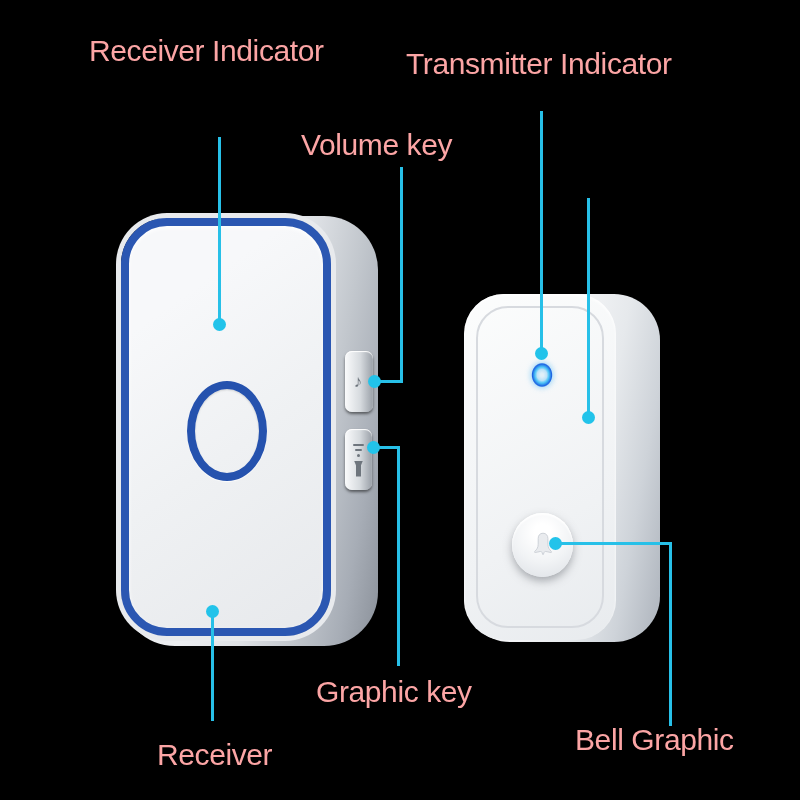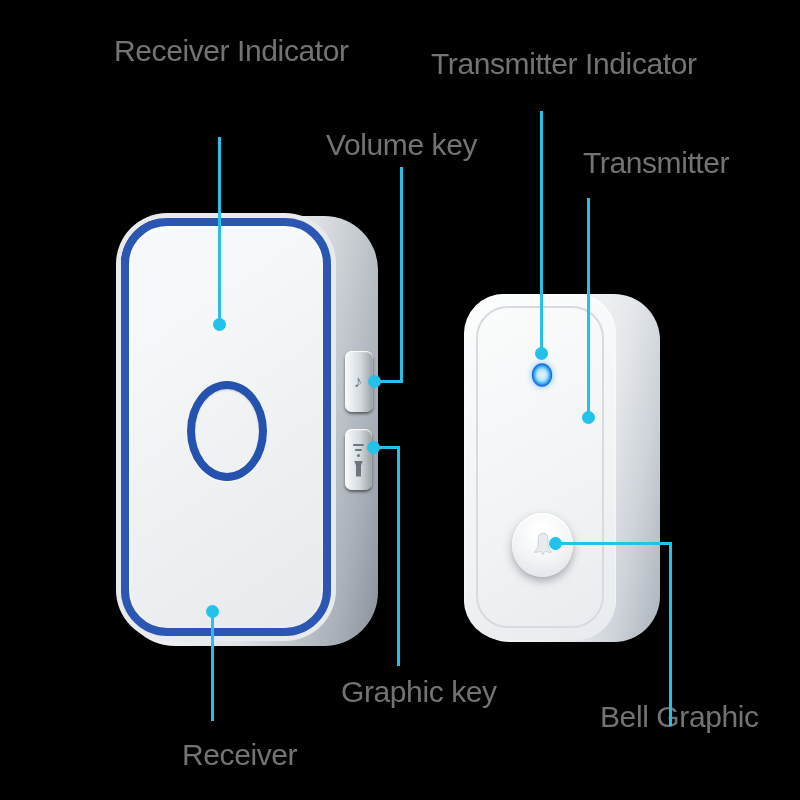--- a/index.html
+++ b/index.html
@@ -2,22 +2,22 @@
 <html><head>
 <meta charset="utf-8">
 <style>
   html,body{margin:0;padding:0;background:#000;}
   #stage{
     position:relative;width:800px;height:800px;background:#000;
     overflow:hidden;font-family:"Liberation Sans",sans-serif;
   }
   
   .callout-label{
-    position:absolute;color:#737373;font-size:30px;font-weight:400;
-    letter-spacing:-0.4px;white-space:nowrap;line-height:1.1;margin-left:25px;
+    position:absolute;color:#fca5a5;font-size:30px;font-weight:400;
+    letter-spacing:-0.4px;white-space:nowrap;line-height:1.1;
   }
   
   .cl{position:absolute;background:#27c0e8;}
   .cl.v{width:3px;}
   .cl.h{height:3px;}
   .cdot{position:absolute;width:13px;height:13px;border-radius:50%;background:#22c3ea;}
   
   .rx-body{
     position:absolute;left:121px;top:216px;width:257px;height:430px;border-radius:54px;
     background:linear-gradient(100deg,#eceef1 40%,#dfe2e6 58%,#c2c7cd 74%,#a7adb6 88%,#8f959e 98%);
@@ -80,24 +80,23 @@
   .bell-svg{width:26px;height:30px;}
 </style>
 </head>
 <body>
 
 <div id="stage">
 
   <div class="callout-label" style="left:89px;top:34px;">Receiver Indicator</div>
   <div class="callout-label" style="left:406px;top:47px;">Transmitter Indicator</div>
   <div class="callout-label" style="left:301px;top:128px;">Volume key</div>
-  <div class="callout-label" style="left:558px;top:146px;">Transmitter</div>
   <div class="callout-label" style="left:316px;top:675px;">Graphic key</div>
   <div class="callout-label" style="left:157px;top:738px;">Receiver</div>
-  <div class="callout-label" style="left:575px;top:700px;">Bell Graphic</div>
+  <div class="callout-label" style="left:575px;top:723px;">Bell Graphic</div>
 
   <div class="rx-body"></div>
   <div class="rx-face"></div>
   <div class="rx-ring"></div>
   <div class="side-btn btn-music">
     <span class="note-glyph">♪</span>
   </div>
   <div class="side-btn btn-volume">
     <span class="vbar b1"></span>
     <span class="vbar b2"></span>

